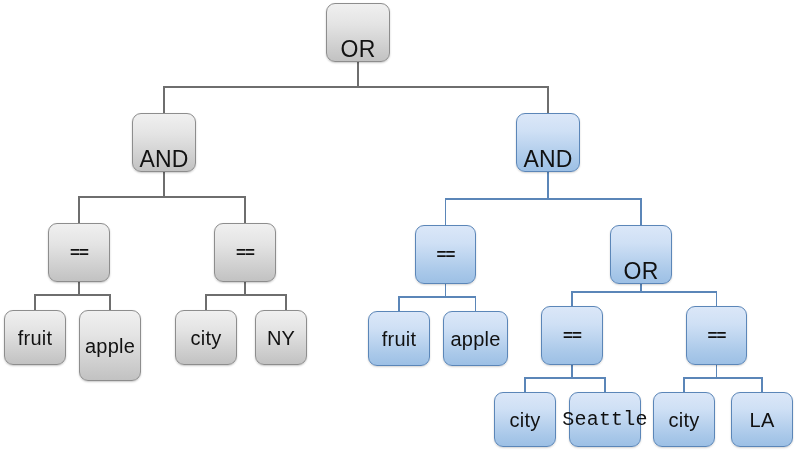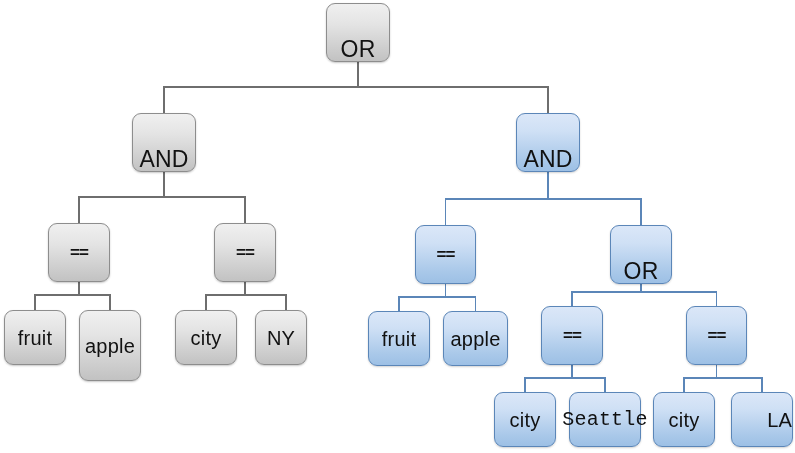--- a/index.html
+++ b/index.html
@@ -140,17 +140,17 @@
       </div>
       <div class="node blue leaf" style="left: 494px; top: 392px; width: 62px; height: 55px;">
         <span>city</span>
       </div>
       <div class="node blue leaf" style="left: 569px; top: 392px; width: 72px; height: 55px; font-family: Liberation Mono, monospace;">
         <span>Seattle</span>
       </div>
       <div class="node blue leaf" style="left: 653px; top: 392px; width: 62px; height: 55px;">
         <span>city</span>
       </div>
-      <div class="node blue leaf" style="left: 731px; top: 392px; width: 62px; height: 55px; justify-content: flex-end;">
+      <div class="node blue leaf" style="left: 731px; top: 392px; width: 62px; height: 55px;">
         <span>LA</span>
       </div>
     </div>
 </div>
 
 </body></html>

